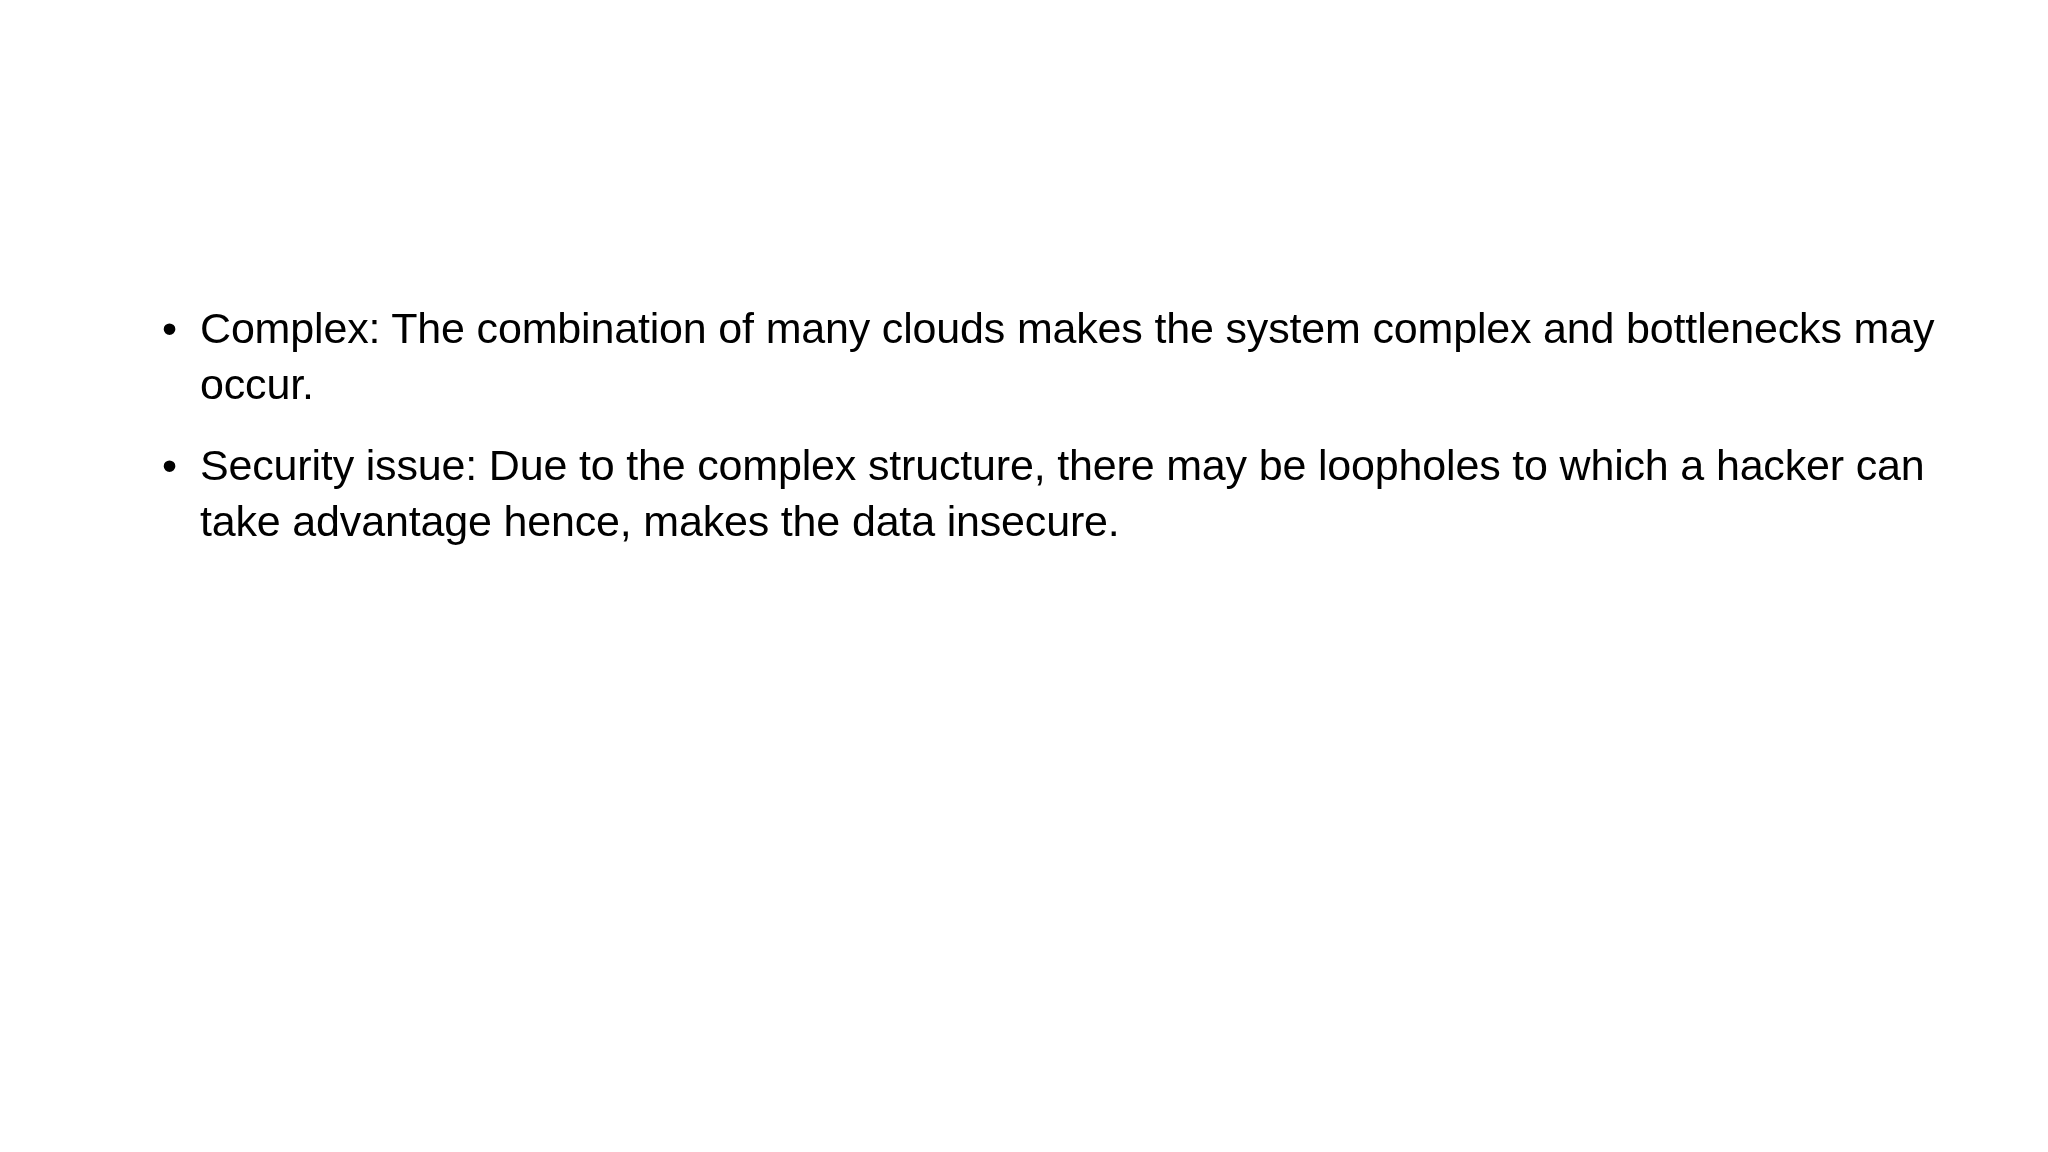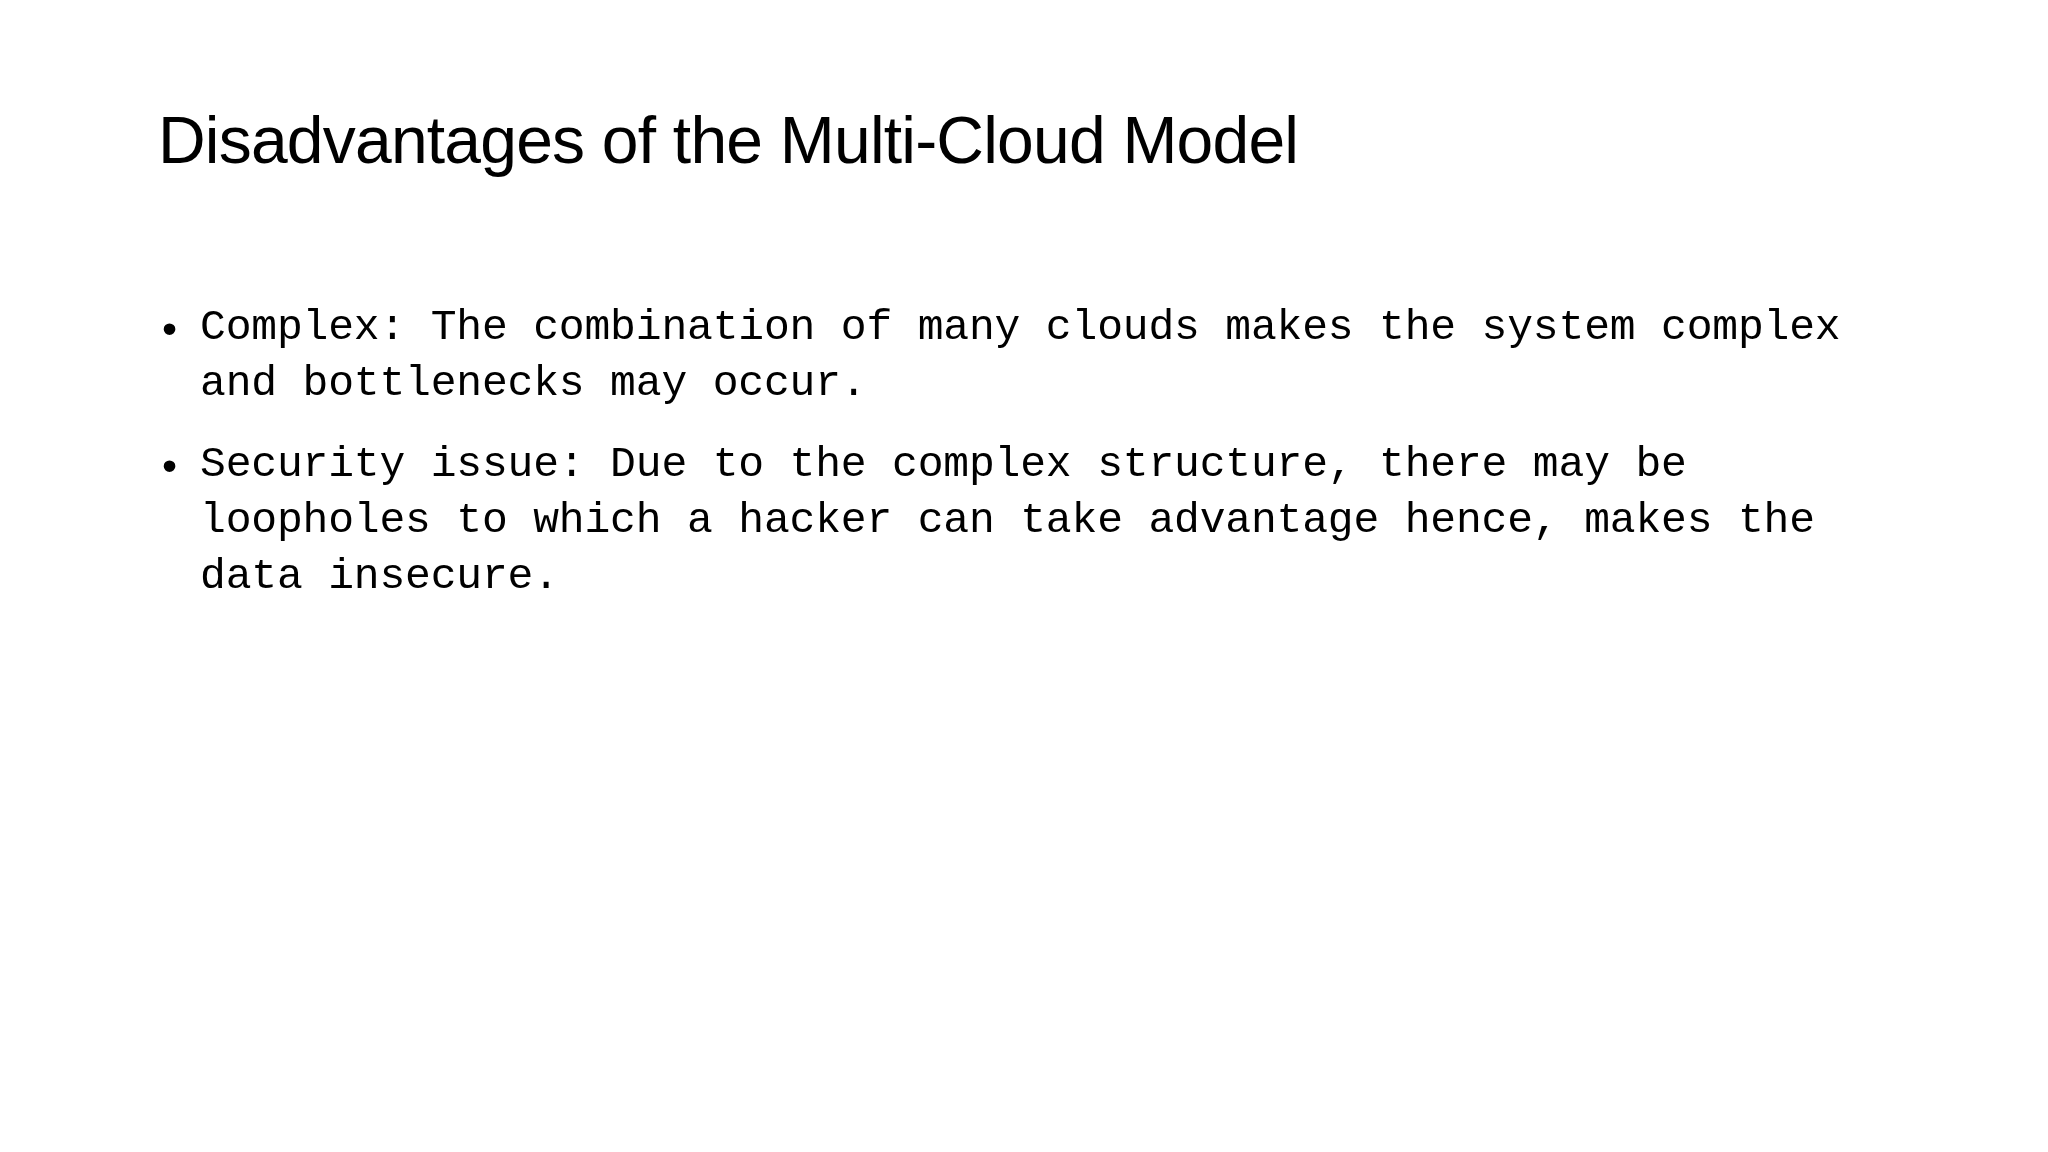--- a/index.html
+++ b/index.html
@@ -73,31 +73,27 @@
     top: 0;
     width: 30px;
     font-size: 43px;
     line-height: 1.31;
     color: #000000;
     text-align: left;
   }
 
   .bullet-text {
     display: block;
-    font-family: Liberation Mono, monospace;
   }
 </style>
 </head>
 <body>
 
 <div id="slide" style="--slide-bg: #ffffff; color: rgb(0, 0, 0);">
 
-  <div class="title-block">
-    <h1 class="slide-title">Disadvantages of the Multi-Cloud Model</h1>
-  </div>
 
   <div class="body-block">
     <ul class="bullet-list">
 
       <li class="bullet-item">
         <span class="bullet-marker">•</span>
         <span class="bullet-text">Complex: The combination of many clouds makes the system complex and bottlenecks may occur.</span>
       </li>
 
       <li class="bullet-item">

